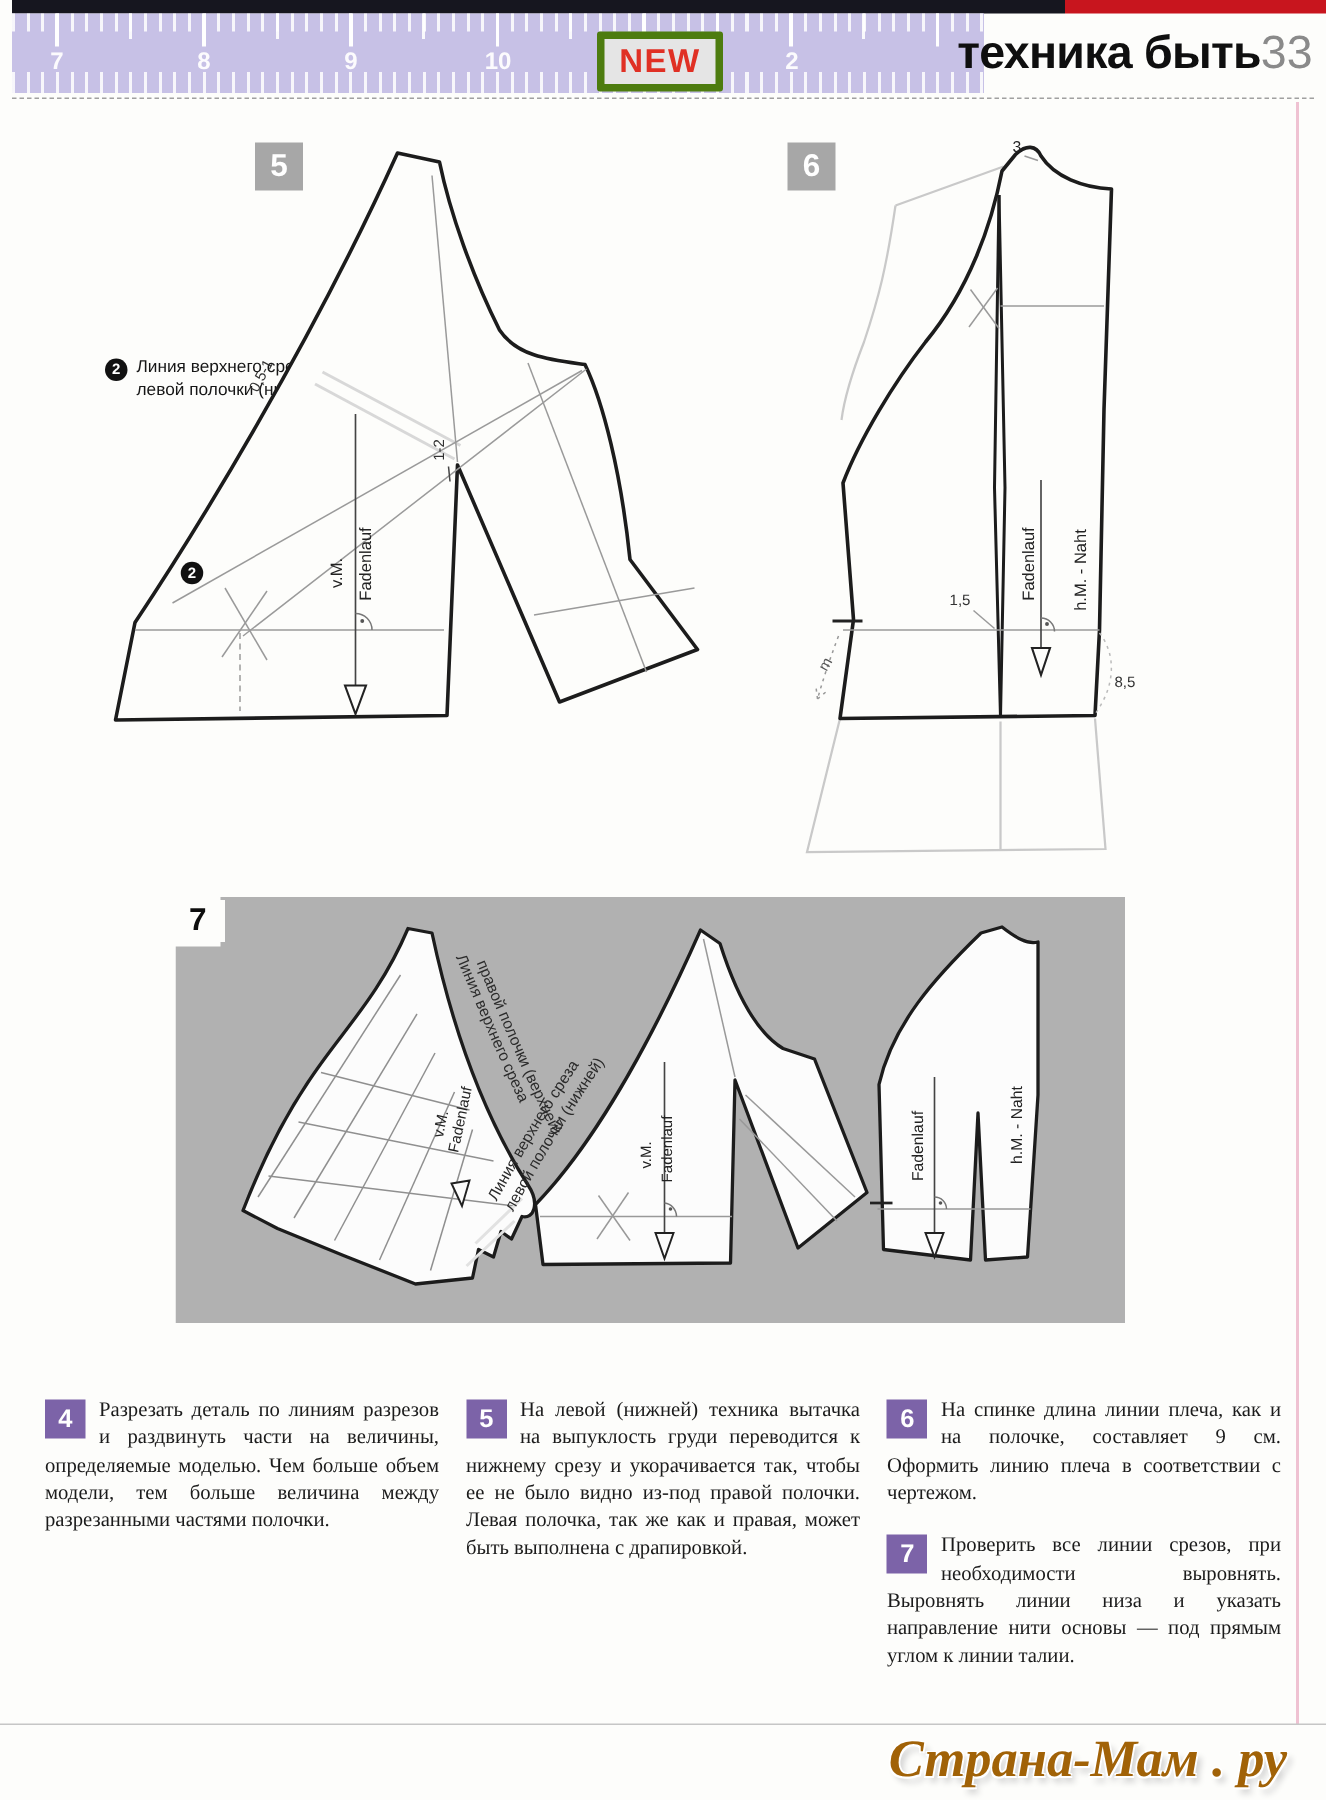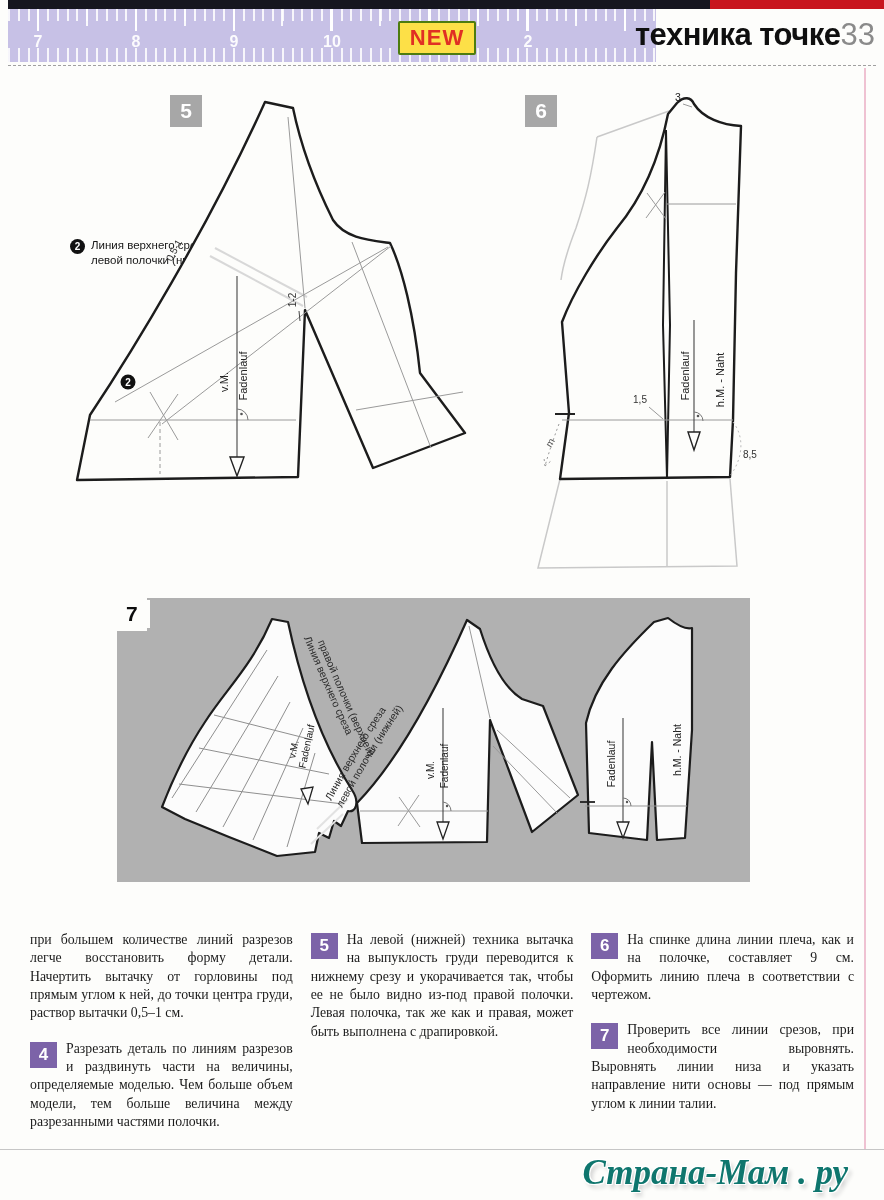--- a/index.html
+++ b/index.html
@@ -12,22 +12,22 @@
     background-image:
       repeating-linear-gradient(90deg, rgba(255,255,255,.85) 0 2px, transparent 2px 9.78px),
       repeating-linear-gradient(90deg, rgba(255,255,255,.85) 0 2px, transparent 2px 9.78px),
       repeating-linear-gradient(90deg, transparent 0 29px, #ffffff 29px 31.5px, transparent 31.5px 97.8px),
       repeating-linear-gradient(90deg, transparent 0 77.9px, rgba(255,255,255,.9) 77.9px 79.9px, transparent 79.9px 97.8px);
     background-size:100% 12px,100% 14px,100% 22px,100% 17px;
     background-position:0 0,0 100%,0 0,0 0;
     background-repeat:no-repeat;}
   .ruler-num{position:absolute;top:24px;transform:translateX(-50%);color:#fff;
     font-size:16px;font-weight:bold;opacity:.95;}
-  .new-badge{position:absolute;left:398px;top:21px;width:74px;height:30px;background:#fde047;
-    border:2px solid #4d7c0f;border-radius:2px;color:#e03024;font-weight:bold;font-size:22px;
+  .new-badge{position:absolute;left:398px;top:21px;width:74px;height:30px;background:#e5e5e5;
+    border:5px solid #4d7c0f;border-radius:2px;color:#e03024;font-weight:bold;font-size:22px;
     text-align:center;line-height:30px;letter-spacing:1px;}
   .header-title{position:absolute;right:9px;top:17px;white-space:nowrap;}
   .header-title .t{font-size:31px;font-weight:bold;color:#0f0f0f;letter-spacing:-0.5px;}
   .header-title .n{font-size:31px;color:#8a8a8a;font-weight:400;}
   .header-rule{position:absolute;left:8px;top:65px;width:868px;border-top:1px dashed #a0a0a0;}
   .pink-line{position:absolute;left:864px;top:68px;width:2px;height:1082px;background:#efc2d2;}
   .bottom-rule{position:absolute;left:0;top:1149px;width:884px;border-top:1px solid #c6c6c6;}
   
   .num-badge{position:absolute;width:32px;height:32px;background:#a7a7a7;color:#fff;
     font-size:21px;font-weight:bold;text-align:center;line-height:32px;}
@@ -46,42 +46,42 @@
   
   .instructions{position:absolute;left:30px;top:931px;width:824px;display:flex;gap:18px;
     font-family:"Liberation Serif",serif;font-size:13.8px;line-height:1.33;color:#1b1b1b;
     text-align:justify;}
   .instructions .col{flex:1;}
   .instructions p{margin:0 0 17px 0;}
   .stepnum{float:left;width:27px;height:26px;background:#7c63a8;color:#fff;
     font-family:"Liberation Sans",sans-serif;font-size:17px;font-weight:bold;text-align:center;
     line-height:26px;margin:2px 9px 2px 0;}
   
-  .watermark{position:absolute;right:36px;top:1153px;font-family:"Liberation Serif",serif;
-    font-style:italic;font-weight:bold;font-size:35px;color:#0f766e;white-space:nowrap;
+  .watermark{position:absolute;right:26px;top:1153px;font-family:"Liberation Serif",serif;
+    font-style:italic;font-weight:bold;font-size:35px;color:#a16207;white-space:nowrap;
     text-shadow:1px 1px 0 #fff,-1px -1px 0 #fff,1px -1px 0 #fff,-1px 1px 0 #fff,3px 4px 4px #cfcfcf;}
   svg text{font-family:"Liberation Sans",sans-serif;}
 </style>
 </head>
 <body>
 
 <div class="page">
 
   <div class="topbar-black"></div>
   <div class="topbar-red"></div>
   <div class="ruler">
     <span class="ruler-num" style="left:30px">7</span>
     <span class="ruler-num" style="left:128px">8</span>
     <span class="ruler-num" style="left:226px">9</span>
     <span class="ruler-num" style="left:324px">10</span>
     <span class="ruler-num" style="left:520px">2</span>
   </div>
   <div class="new-badge">NEW</div>
   <div class="header-title">
-    <span class="t">техника точке</span><span class="n">33</span>
+    <span class="t">техника быть</span><span class="n">33</span>
   </div>
   <div class="header-rule"></div>
   <div class="pink-line"></div>
   <div class="bottom-rule"></div>
 
   <div class="num-badge badge5">5</div>
   <div class="num-badge badge6">6</div>
 
   <div class="callout">
     <span class="dot-marker">2</span>
@@ -228,21 +228,20 @@
         <path d="M514,208 A8,8 0 0 0 506,200" stroke="#777" fill="none"></path>
         <circle cx="510" cy="204" r="1.2" fill="#555"></circle>
         <text x="498" y="166" transform="rotate(-90 498 166)" text-anchor="middle" font-size="10.5" fill="#222">Fadenlauf</text>
         <text x="564" y="152" transform="rotate(-90 564 152)" text-anchor="middle" font-size="10.5" fill="#222">h.M. - Naht</text>
       </g>
     </svg>
   </div>
 
   <div class="instructions">
     <div class="col">
-      <p>при большем количестве линий разрезов легче восстановить форму детали. Начертить вытачку от горловины под прямым углом к ней, до точки центра груди, раствор вытачки 0,5–1 см.</p>
       <p class="step">
         <span class="stepnum">4</span>
         <span>Разрезать деталь по линиям разрезов и раздвинуть части на величины, определяемые моделью. Чем больше объем модели, тем больше величина между разрезанными частями полочки.</span>
       </p>
     </div>
     <div class="col">
       <p class="step">
         <span class="stepnum">5</span>
         <span>На левой (нижней) техника вытачка на выпуклость груди переводится к нижнему срезу и укорачивается так, чтобы ее не было видно из-под правой полочки. Левая полочка, так же как и правая, может быть выполнена с драпировкой.</span>
       </p>

